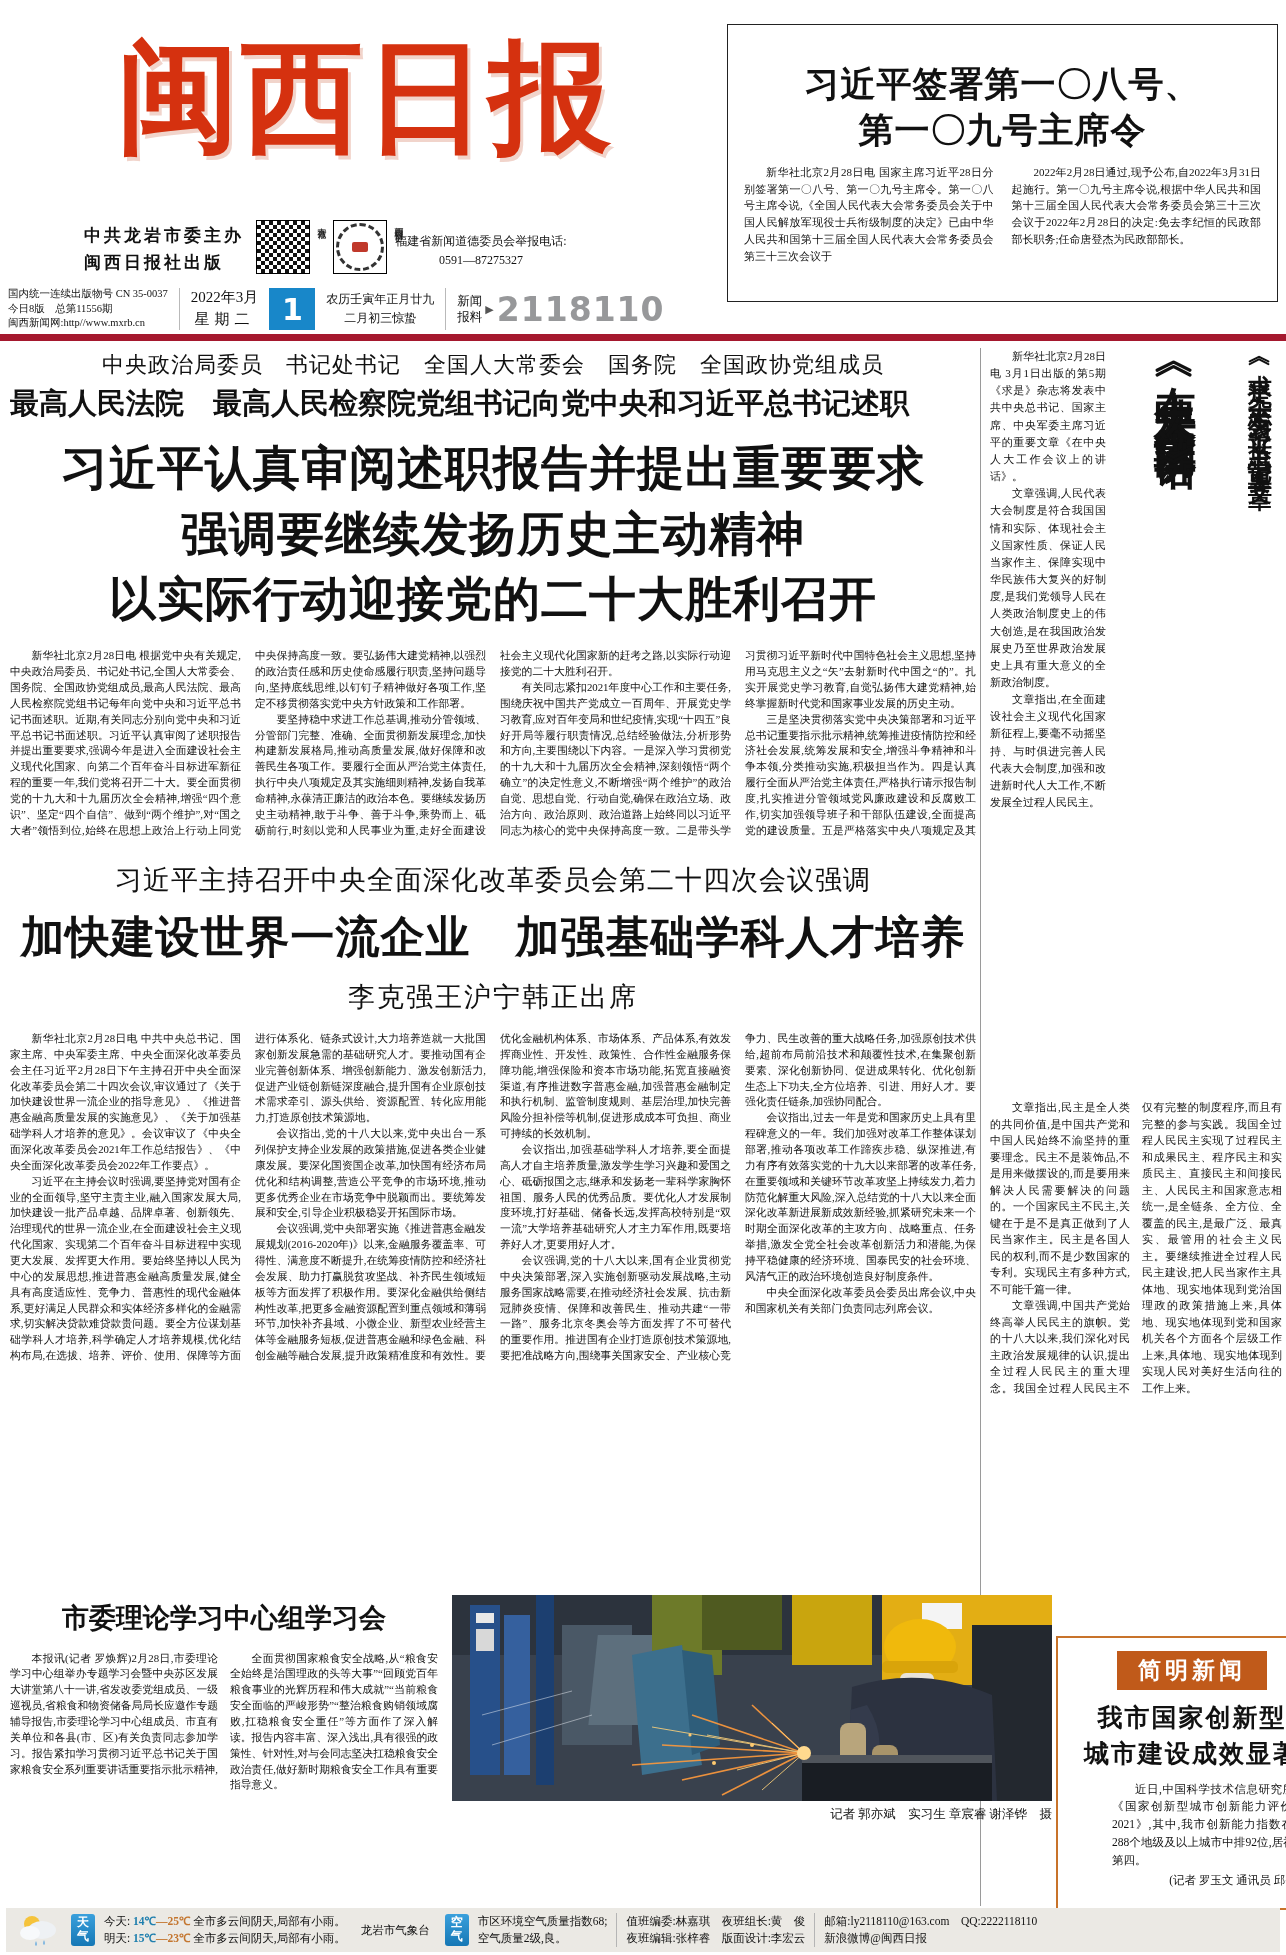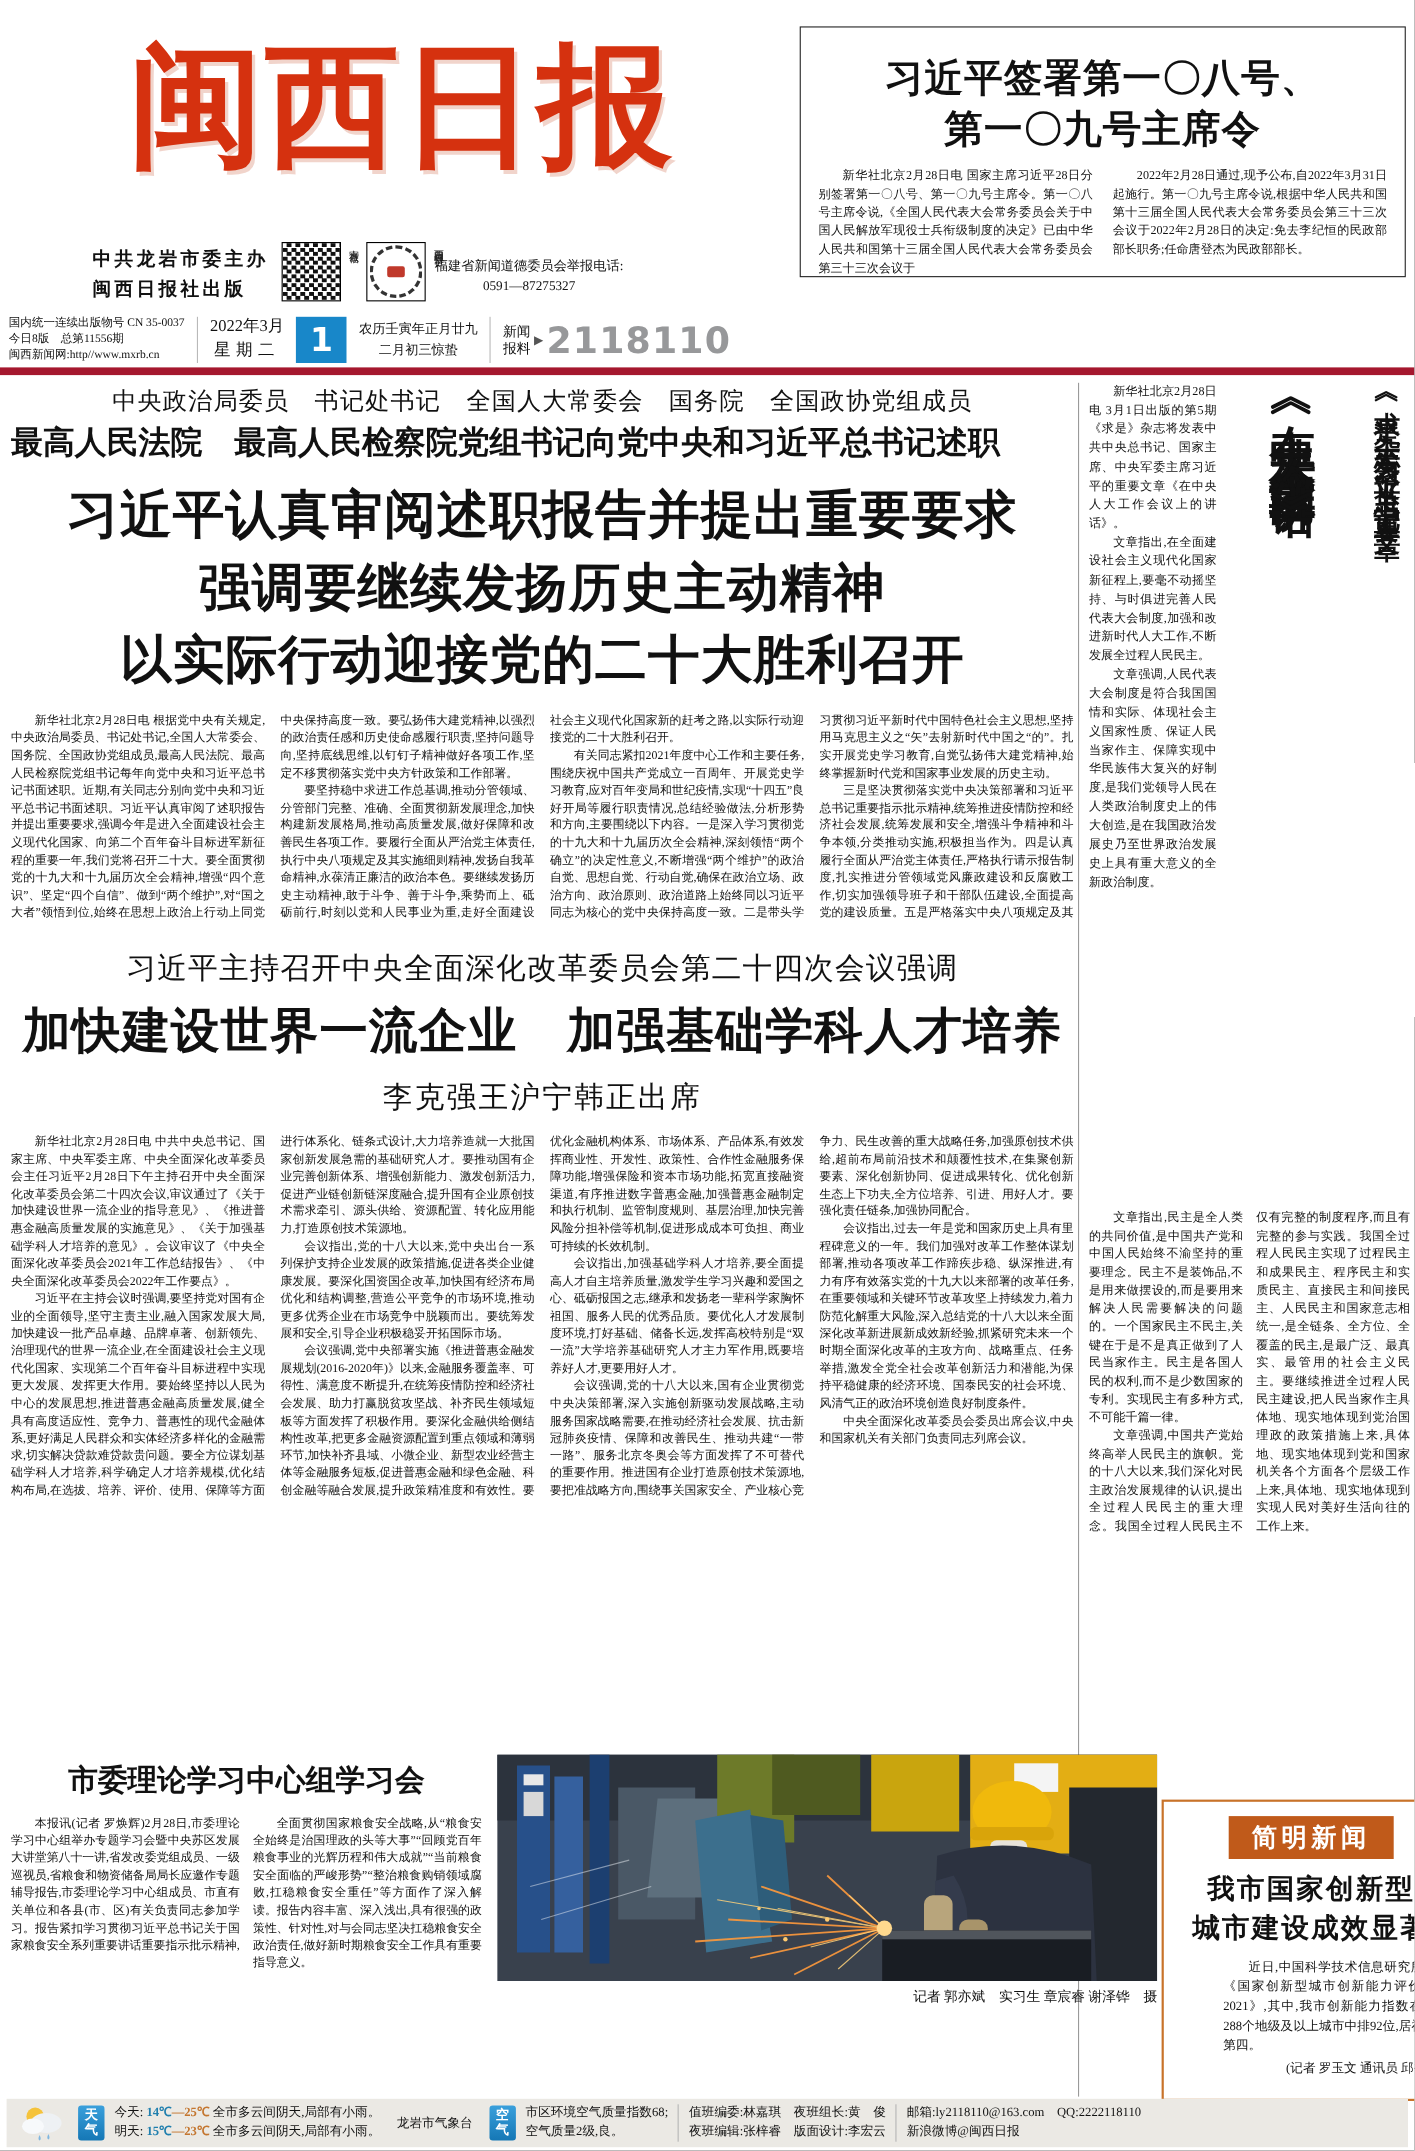--- a/index.html
+++ b/index.html
@@ -14,22 +14,22 @@
   .qr-row{left:256px;top:220px;display:flex;gap:5px;align-items:flex-start;}
   .qr{width:54px;height:54px;border:1px solid #000;box-sizing:border-box;
       background:repeating-conic-gradient(#111 0% 25%,#fff 0% 50%) 0 0/8px 8px;}
   .qr.round{background:#fff;display:flex;align-items:center;justify-content:center;}
   .qr.round .ring{width:42px;height:42px;border:3px dashed #333;border-radius:50%;
       display:flex;align-items:center;justify-content:center;}
   .qr.round .dot{width:16px;height:10px;background:#c0392b;border-radius:2px;}
   .vlabel{writing-mode:vertical-rl;font-size:9px;height:54px;letter-spacing:1px;color:#222;}
   .hotline{left:390px;top:232px;width:182px;text-align:center;font-size:12px;line-height:1.55;}
   
-  .decree{left:727px;top:24px;width:551px;height:228px;border:1px solid #222;box-sizing:border-box;
-          padding-top:24px;}
+  .decree{left:727px;top:24px;width:551px;height:278px;border:1px solid #222;box-sizing:border-box;
+          padding-top:36px;}
   .decree-hl{font-size:35px;font-weight:900;text-align:center;line-height:1.3;letter-spacing:1px;
              font-family:"Liberation Sans",sans-serif;}
   .decree-cols{margin:12px 16px 0;column-count:2;column-gap:18px;font-size:11px;line-height:1.52;
                text-align:justify;height:138px;overflow:hidden;}
   .decree-cols p{margin:0;text-indent:2em;}
   
   .infobar{left:8px;top:286px;width:700px;height:46px;display:flex;align-items:center;gap:11px;}
   .pubinfo{font-size:10.5px;line-height:1.4;white-space:nowrap;}
   .vdiv{width:1px;height:42px;background:#b9b9b9;}
   .datecell{font-size:15px;text-align:center;line-height:1.45;}
@@ -264,22 +264,22 @@
         <line x1="40" y1="150" x2="140" y2="120"></line>
       </g>
     </svg>
     <div class="credit">记者 郭亦斌　实习生 章宸睿 谢泽铧　摄</div>
   </div>
 
   <div class="abs sidebar">
     <div class="side-top">
       <div class="intro-col">
         <p>新华社北京2月28日电 3月1日出版的第5期《求是》杂志将发表中共中央总书记、国家主席、中央军委主席习近平的重要文章《在中央人大工作会议上的讲话》。</p>
+        <p>文章强调,人民代表大会制度是符合我国国情和实际、体现社会主义国家性质、保证人民当家作主、保障实现中华民族伟大复兴的好制度,是我们党领导人民在人类政治制度史上的伟大创造,是在我国政治发展史乃至世界政治发展史上具有重大意义的全新政治制度。</p>
         <p>文章指出,在全面建设社会主义现代化国家新征程上,要毫不动摇坚持、与时俱进完善人民代表大会制度,加强和改进新时代人大工作,不断发展全过程人民民主。</p>
-        <p>文章强调,人民代表大会制度是符合我国国情和实际、体现社会主义国家性质、保证人民当家作主、保障实现中华民族伟大复兴的好制度,是我们党领导人民在人类政治制度史上的伟大创造,是在我国政治发展史乃至世界政治发展史上具有重大意义的全新政治制度。</p>
       </div>
       <div class="vhl">
         <span>《在中央人大工作会议上的讲话》</span>
       </div>
       <div class="vkick">
         <span>《求是》杂志发表习近平总书记重要文章</span>
       </div>
     </div>
     <div class="mid">
       <p>文章指出,民主是全人类的共同价值,是中国共产党和中国人民始终不渝坚持的重要理念。民主不是装饰品,不是用来做摆设的,而是要用来解决人民需要解决的问题的。一个国家民主不民主,关键在于是不是真正做到了人民当家作主。民主是各国人民的权利,而不是少数国家的专利。实现民主有多种方式,不可能千篇一律。</p>

